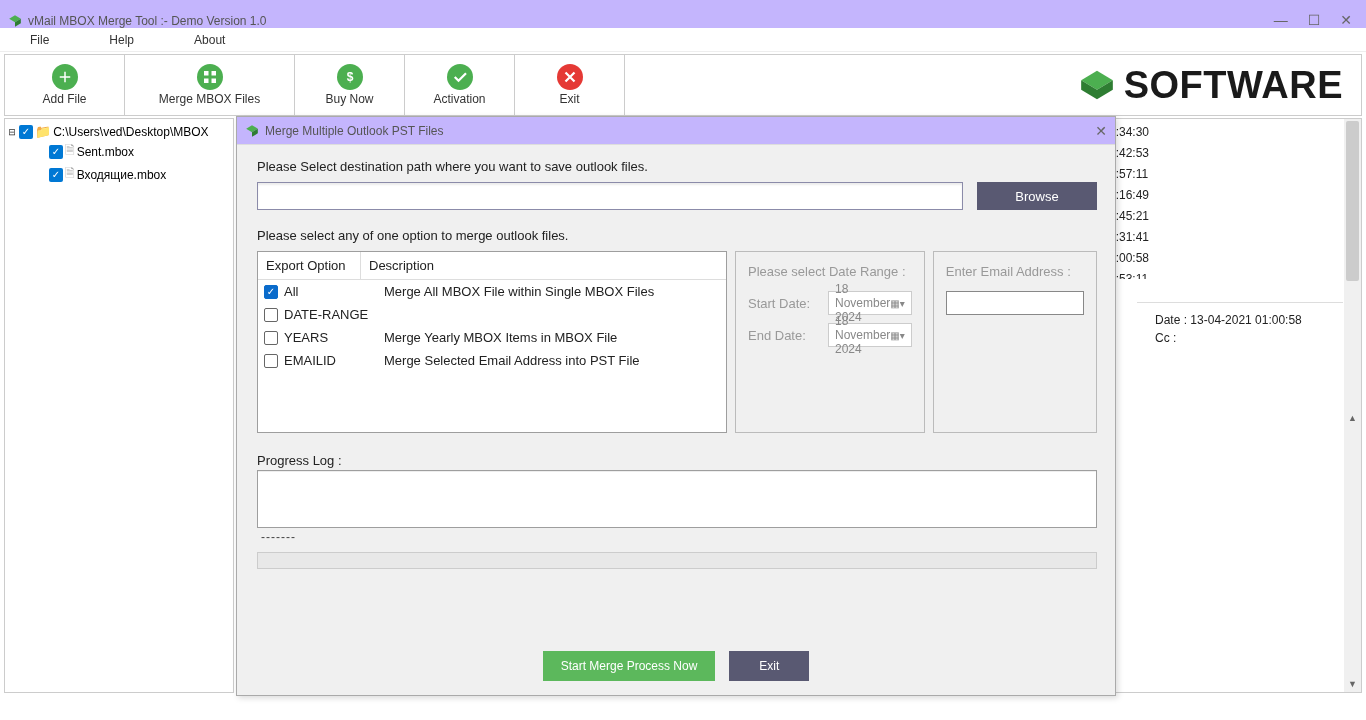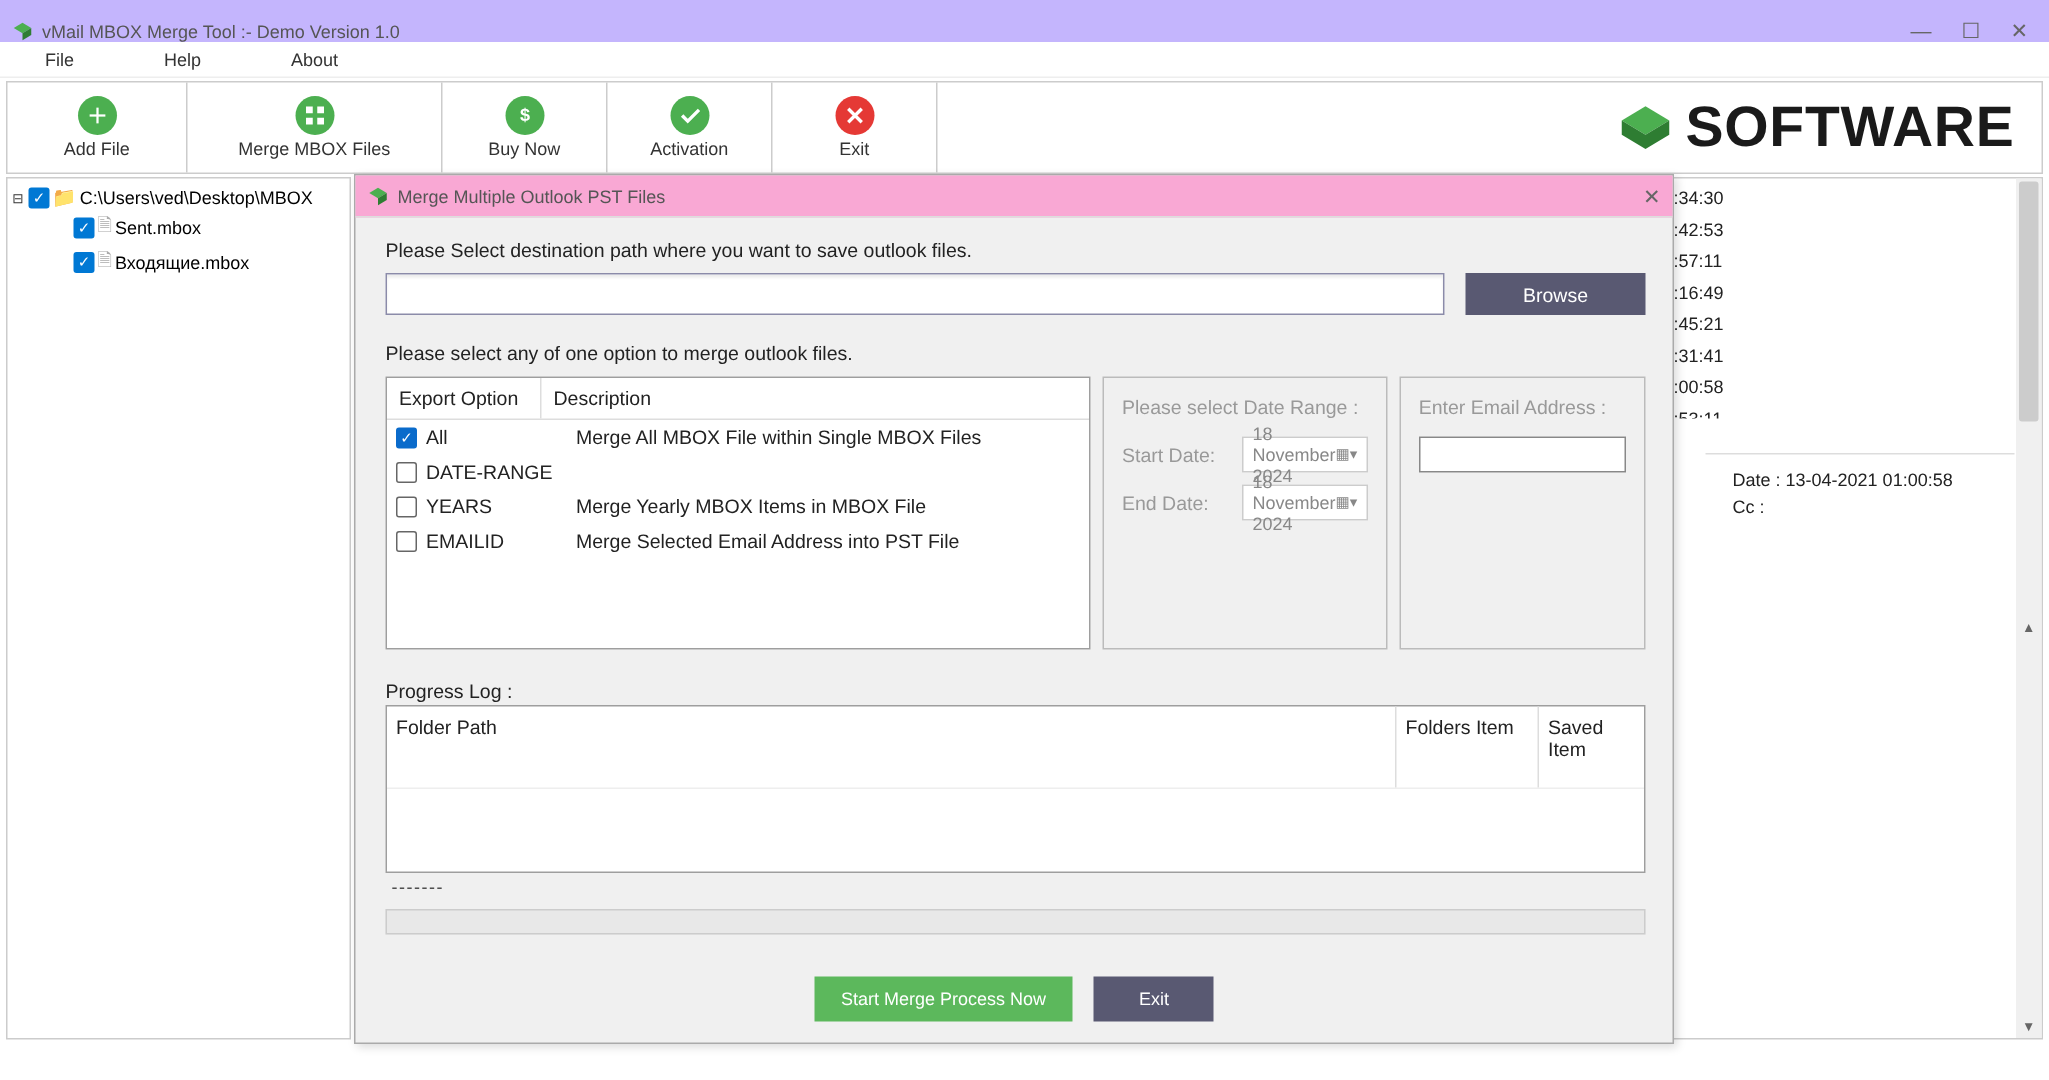--- a/index.html
+++ b/index.html
@@ -41,21 +41,21 @@
 .time-list { position: absolute; left: 870px; top: 3px; right: 18px; font-size: 12px; line-height: 21px; color: #222; }
 .time-list div { padding-left: 2px; }
 .detail-panel { position: absolute; left: 900px; top: 183px; right: 18px; border-top: 1px solid #ddd; padding: 10px 0 0 18px; font-size: 12px; color: #222; }
 .detail-panel div { margin-bottom: 4px; }
 .scroll-y { position: absolute; right: 0; top: 0; bottom: 0; width: 17px; background: #f0f0f0; }
 .scroll-thumb { position: absolute; right: 2px; top: 2px; width: 13px; height: 160px; background: #ccc; border-radius: 2px; }
 .scroll-arrow { position: absolute; right: 0; width: 17px; height: 17px; background: #f0f0f0; color: #666; font-size: 9px; display:flex; align-items:center; justify-content:center;}
 
 
 .dialog { position: absolute; left: 236px; top: 116px; width: 880px; height: 580px; background: #f0f0f0; border: 1px solid #aaa; box-shadow: 2px 2px 6px rgba(0,0,0,0.15); display: flex; flex-direction: column; }
-.dlg-titlebar { height: 28px; background: #f9a8d4; display: flex; align-items: center; padding: 0 8px; color: #555; font-size: 12px; border-bottom: 1px solid #ddd; }
+.dlg-titlebar { height: 28px; background: #c4b5fd; display: flex; align-items: center; padding: 0 8px; color: #555; font-size: 12px; border-bottom: 1px solid #ddd; }
 .dlg-titlebar .app-icon { margin-right: 6px; }
 .dlg-titlebar .title { flex: 1; }
 .dlg-close { font-size: 14px; cursor: pointer; color: #666; }
 .dlg-body { flex: 1; padding: 14px 18px 8px 20px; color: #222; font-size: 13px; }
 .lbl { font-size: 13px; margin-bottom: 8px; }
 .destrow { display: flex; gap: 14px; margin-bottom: 18px; }
 .destrow input { flex: 1; height: 28px; border: 1px solid #8b8ba9; background: #fff; box-shadow: inset 0 2px 2px rgba(0,0,0,0.08); padding: 0 6px; }
 .browse { width: 120px; height: 28px; background: #595972; color: #fff; border: none; cursor: pointer; font-size: 13px; }
 
 .midrow { display: flex; gap: 8px; margin-bottom: 20px; }
@@ -295,25 +295,20 @@
         </div>
         <div class="panel">
           <div class="pl">Enter Email Address :</div>
           <input class="emailbox" type="text" style="">
         </div>
       </div>
     </div>
 
     <div class="proglabel">Progress Log :</div>
     <div class="progtable">
-      <div class="ph">
-        <div class="pc1">Folder Path</div>
-        <div class="pc2">Folders Item</div>
-        <div class="pc3">Saved Item</div>
-      </div>
       <div class="progempty"></div>
     </div>
     <div class="dashes">-------</div>
     <div class="hprogress"></div>
   </div>
   <div class="dlg-buttons">
     <button class="startbtn">Start Merge Process Now</button>
     <button class="exitbtn">Exit</button>
   </div>
 </div>

